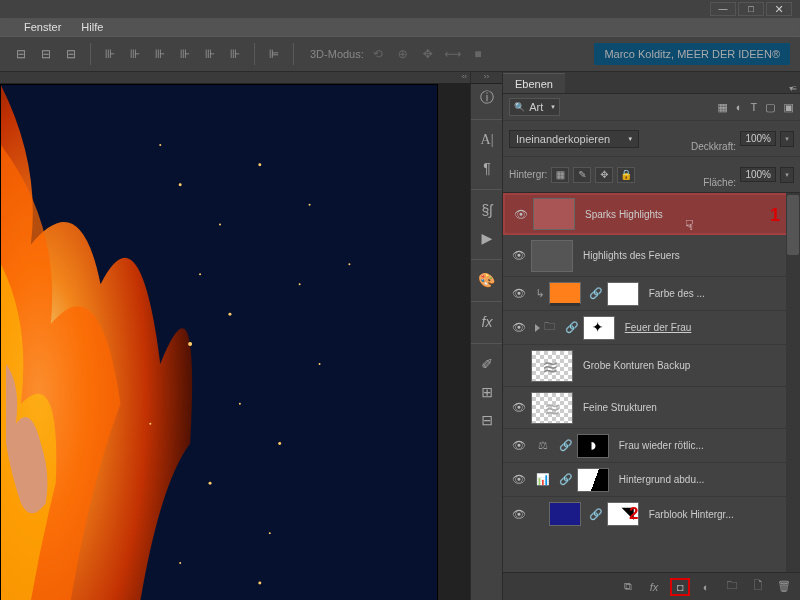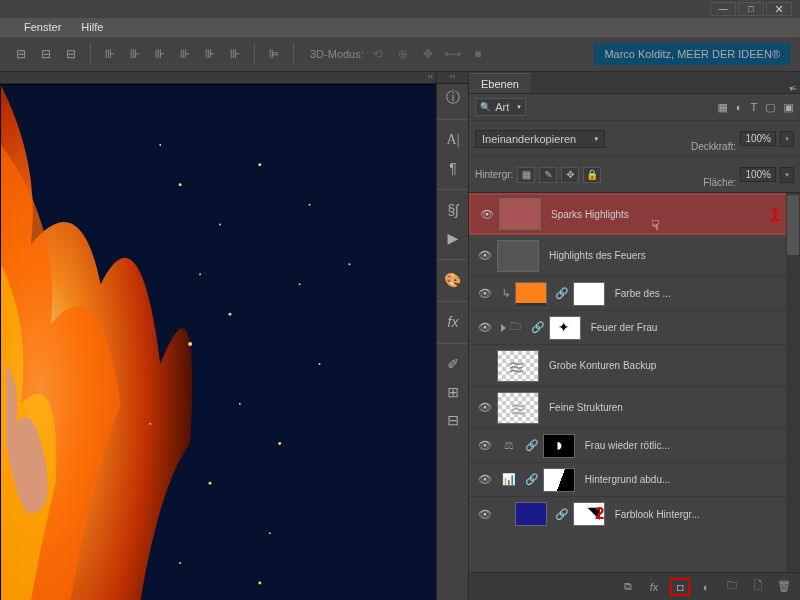--- a/index.html
+++ b/index.html
@@ -15,21 +15,21 @@
 .brand { margin-left: auto; background: #0c4a6e; padding: 3px 10px; height: 22px; display: flex; align-items: center; color: #aaa; }
 .main { display: flex; height: calc(100% - 72px); }
 .canvas-area { flex: 1; background: #222; position: relative; overflow: hidden; }
 .collapse-bar { height: 12px; background: #3a3a3a; border-bottom: 1px solid #222; display: flex; justify-content: flex-end; padding-right: 3px; color: #888; font-size: 8px; }
 .canvas { position: absolute; top: 12px; left: 0; width: 438px; height: 518px; background: #05112f; overflow: hidden; border: 1px solid #000; }
 .fire-svg { width: 100%; height: 100%; }
 .sidebar-tools { width: 32px; background: #424242; border-left: 1px solid #2a2a2a; display: flex; flex-direction: column; }
 .sidebar-collapse { height: 12px; background: #3a3a3a; border-bottom: 1px solid #222; color: #888; font-size: 8px; text-align: center; }
 .stool { width: 32px; height: 28px; display: flex; align-items: center; justify-content: center; color: #aaa; font-size: 14px; border-bottom: 0; }
 .stool.sep { height: 8px; border-bottom: 1px solid #555; margin-bottom: 6px; }
-.panel-area { width: 332px; background: #424242; border-left: 1px solid #2a2a2a; display: flex; flex-direction: column; }
+.panel-area { width: 298px; background: #424242; border-left: 1px solid #2a2a2a; display: flex; flex-direction: column; }
 .panel-tabs { height: 22px; background: #383838; display: flex; align-items: flex-end; border-bottom: 1px solid #2a2a2a; }
 .panel-tab { padding: 4px 12px 3px; background: #424242; color: #e0e0e0; font-size: 11px; border-top: 1px solid #555; }
 .panel-menu { margin-left: auto; padding: 0 4px; color: #999; font-size: 8px; letter-spacing: -1px; }
 .filter-row { display: flex; align-items: center; gap: 4px; padding: 4px 6px; border-bottom: 1px solid #383838; }
 .filter-dd { background: #3a3a3a; border: 1px solid #555; color: #ccc; font-size: 11px; padding: 1px 4px; height: 18px; display: flex; align-items: center; gap: 4px; }
 .filter-icons { margin-left: auto; display: flex; gap: 8px; color: #aaa; }
 .blend-row { display: flex; align-items: center; gap: 4px; padding: 4px 6px; border-bottom: 1px solid #383838; }
 .blend-dd { background: #3a3a3a; border: 1px solid #2a2a2a; color: #ccc; font-size: 11px; padding: 2px 6px; height: 18px; width: 130px; display: flex; align-items: center; justify-content: space-between; }
 .opacity-label { margin-left: auto; color: #aaa; font-size: 10px; margin-top: 16px; }
 .opacity-val { background: #3a3a3a; border: 1px solid #2a2a2a; padding: 1px 4px; color: #ccc; font-size: 10px; width: 36px; text-align: right; }
@@ -38,21 +38,21 @@
 .lock-btn { width: 18px; height: 16px; background: #3a3a3a; border: 1px solid #555; display: flex; align-items: center; justify-content: center; font-size: 10px; }
 .layers { flex: 1; overflow-y: auto; background: #424242; position: relative; }
 .layer-row { display: flex; align-items: center; height: 42px; border-bottom: 1px solid #383838; position: relative; padding-left: 4px; }
 .layer-row.small { height: 34px; }
 .layer-row.selected { background: #8b3a3a; border: 2px solid #a04040; }
 .vis-col { width: 24px; display: flex; align-items: center; justify-content: center; color: #bbb; font-size: 11px; }
 .thumb { border: 1px solid #666; background: #fff; margin-right: 4px; }
 .thumb.lg { width: 42px; height: 32px; }
 .thumb.sm { width: 32px; height: 24px; }
 .layer-name { color: #ccc; font-size: 10px; margin-left: 6px; }
-.layer-name.underline { }
+.layer-name.underline { text-decoration: underline; }
 .annotation { position: absolute; font-weight: bold; font-size: 18px; color: #d00; font-family: Arial; }
 .cursor-hand { position: absolute; font-size: 14px; color: #fff; }
 .bottom-icons { height: 28px; background: #3a3a3a; border-top: 1px solid #2a2a2a; display: flex; align-items: center; justify-content: flex-end; gap: 6px; padding: 0 6px; }
 .bicon { width: 20px; height: 18px; display: flex; align-items: center; justify-content: center; color: #999; font-size: 11px; position: relative; }
 .bicon.highlighted { border: 2px solid #d00; }
 .tri-right { width: 0; height: 0; border-top: 4px solid transparent; border-bottom: 4px solid transparent; border-left: 5px solid #999; }
 .checker { background-image: linear-gradient(45deg,#ccc 25%,transparent 25%),linear-gradient(-45deg,#ccc 25%,transparent 25%),linear-gradient(45deg,transparent 75%,#ccc 75%),linear-gradient(-45deg,transparent 75%,#ccc 75%); background-size: 8px 8px; background-position: 0 0,0 4px,4px -4px,-4px 0; background-color: #fff; }
 .scrollbar { position: absolute; right: 0; top: 0; bottom: 0; width: 14px; background: #383838; }
 .scrollthumb { position: absolute; right: 1px; top: 2px; width: 12px; height: 60px; background: #555; border-radius: 2px; }
 </style>

